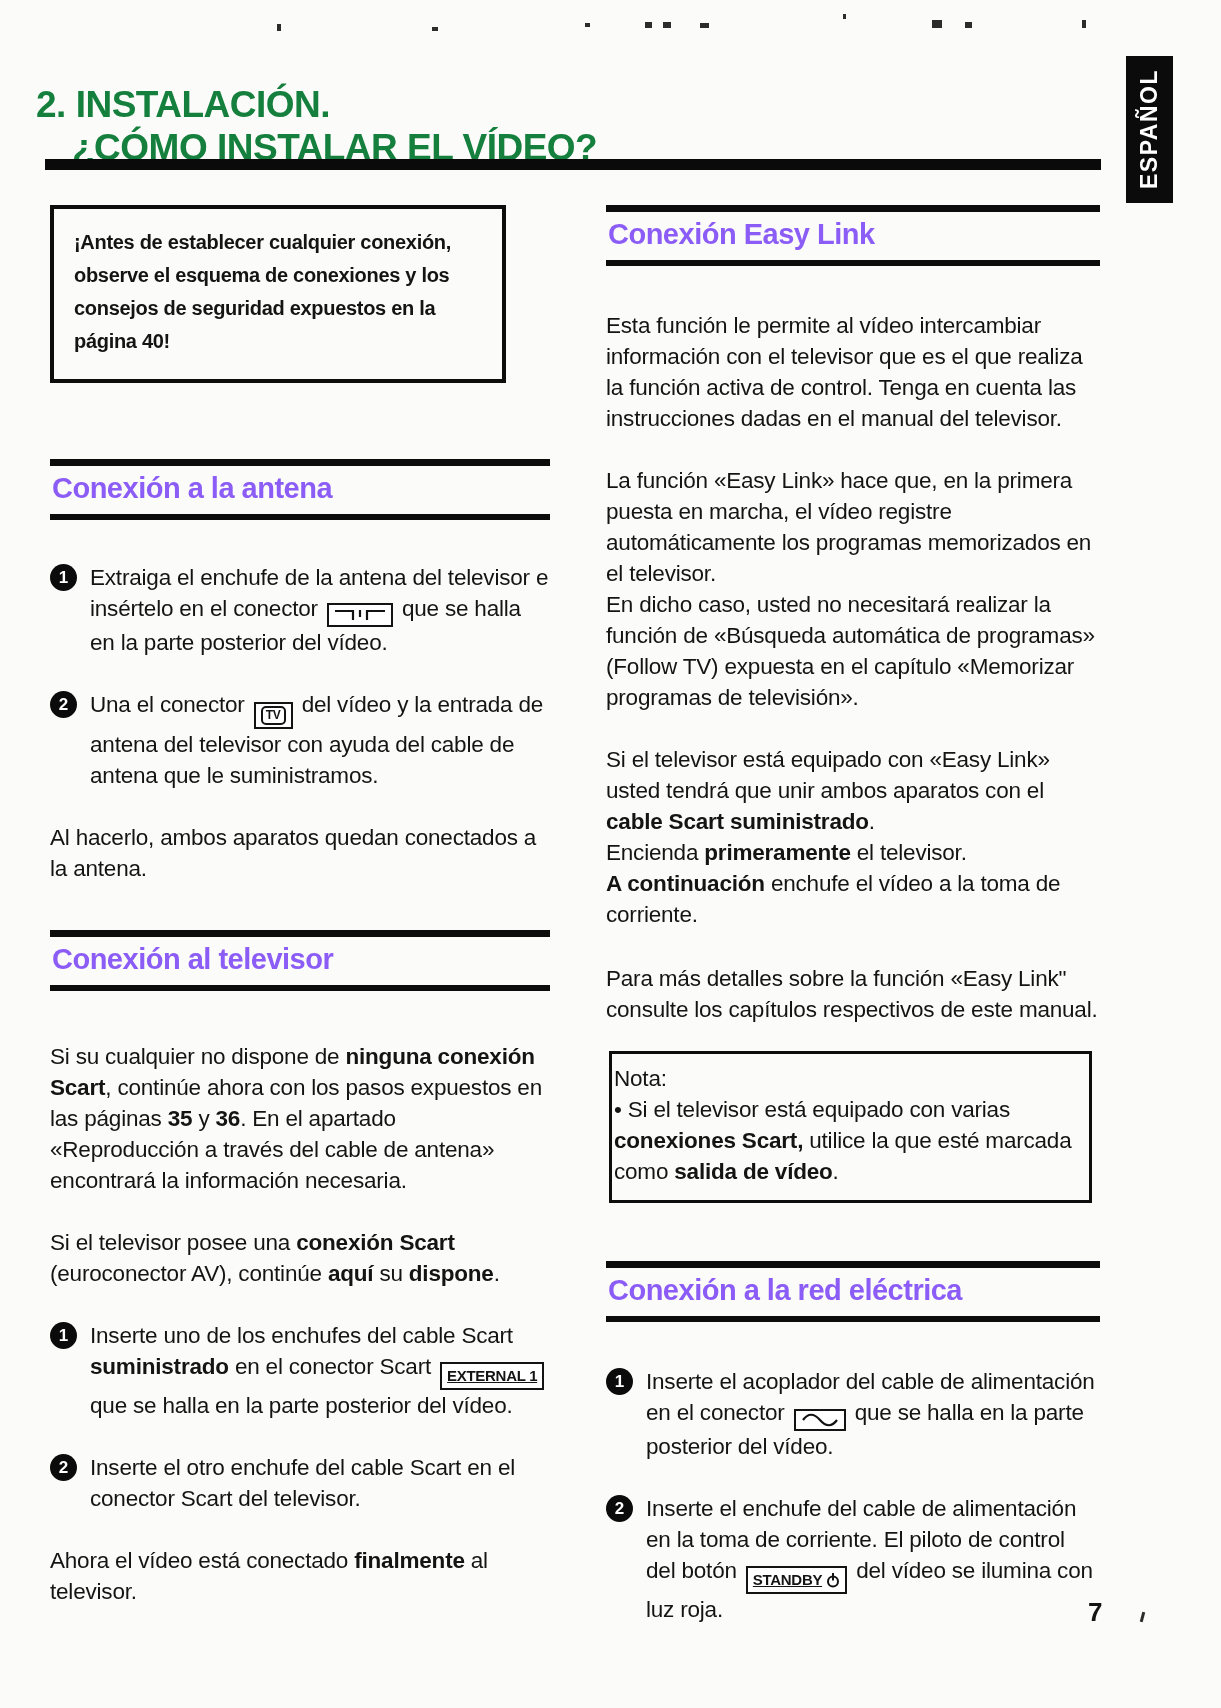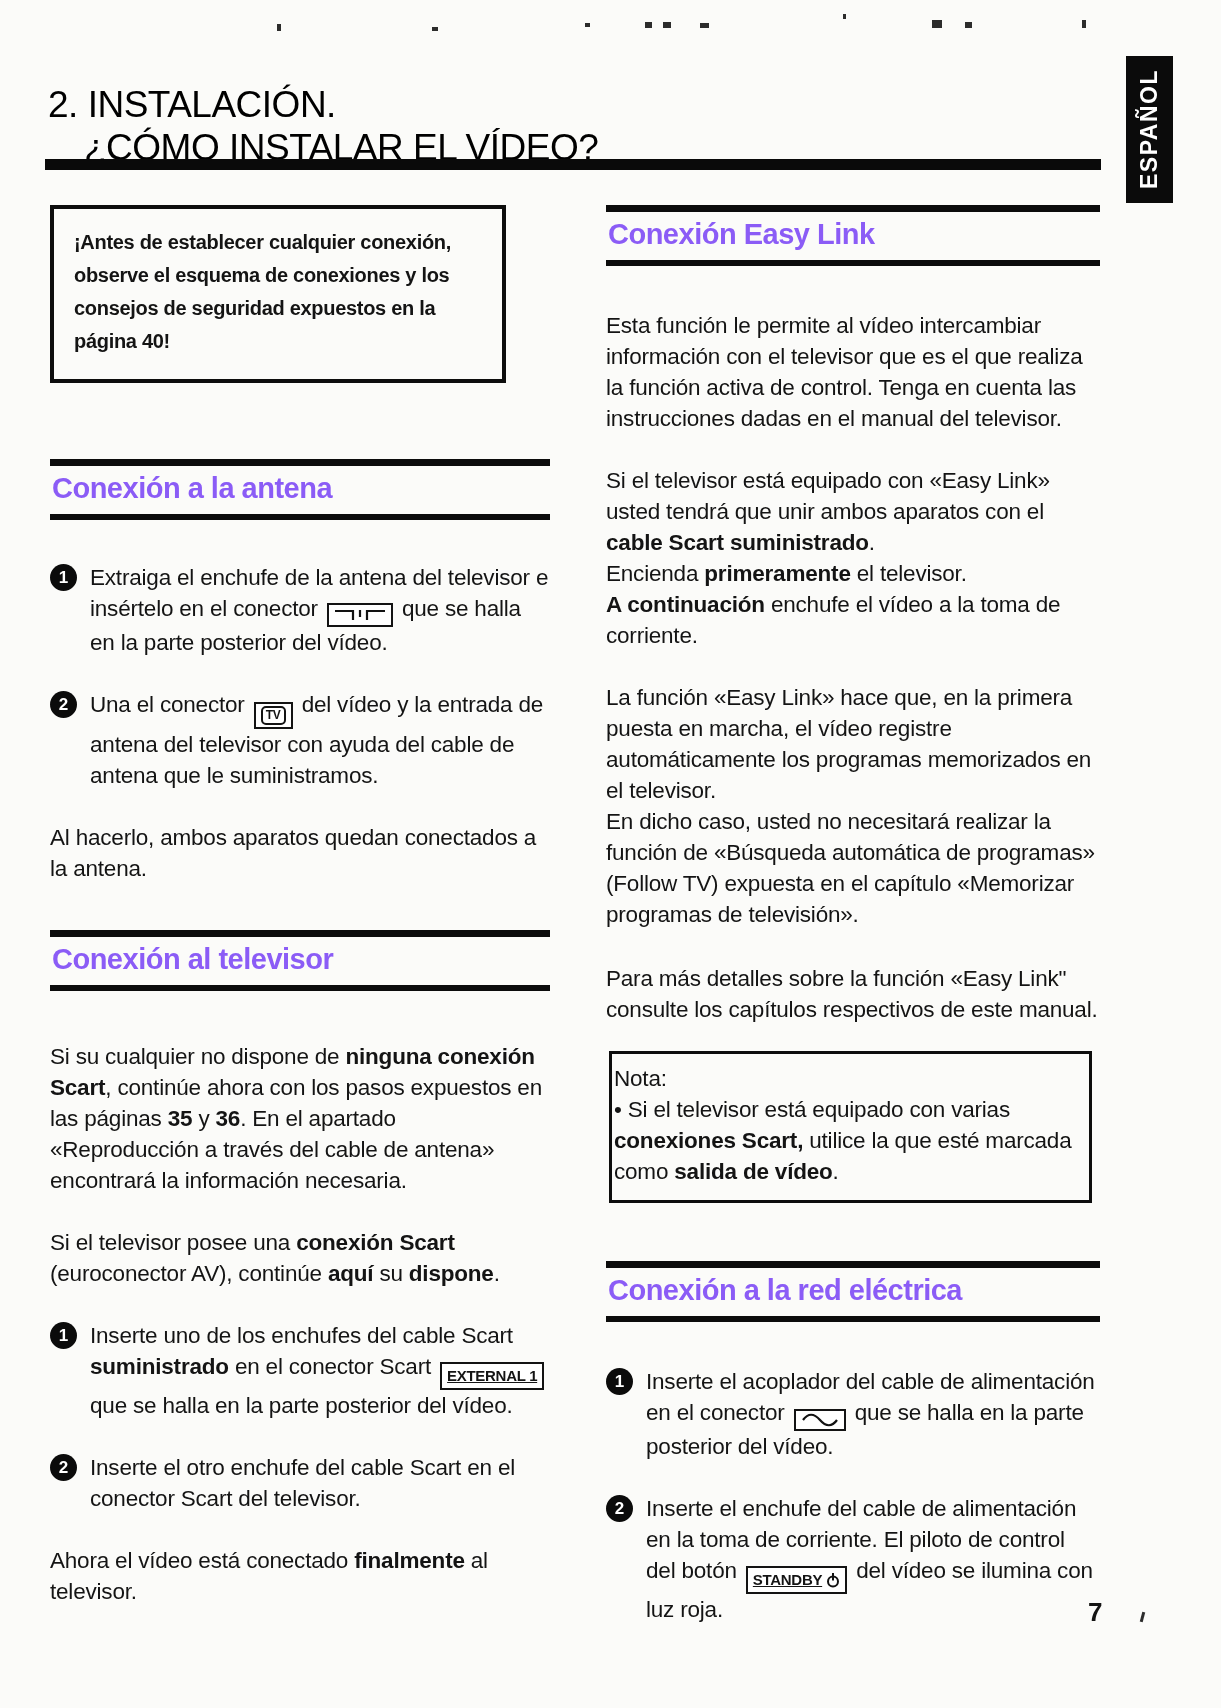--- a/index.html
+++ b/index.html
@@ -3,22 +3,22 @@
 <meta charset="utf-8">
 <style>
   html,body{margin:0;padding:0;background:#d8d8d8;}
   .page{
     position:relative; width:1221px; height:1708px; margin:0 auto;
     background:#fbfbf9; color:#141414; overflow:hidden;
     font-family:"Liberation Sans", sans-serif;
     -webkit-font-smoothing:antialiased;
   }
   
-  .title{position:absolute; left:48px; top:58px; font-size:37px; font-weight:400;
-         letter-spacing:-0.5px; line-height:43px; color:#000000;}
+  .title{position:absolute; left:36px; top:58px; font-size:37px; font-weight:700;
+         letter-spacing:-0.5px; line-height:43px; color:#15803d;}
   .title .l2{display:block; margin-left:36px;text-align:center;}
   .title-rule{position:absolute; left:45px; top:159px; width:1056px; height:11px; background:#0a0a0a;}
   .lang-tab{
     position:absolute; left:1126px; top:56px; width:47px; height:147px; background:#0b0b0b;
     color:#fff; display:flex; align-items:center; justify-content:center;
     writing-mode:vertical-rl; transform:rotate(180deg);
     font-size:23px; font-weight:700; letter-spacing:1.5px;
   }
   
   .col{position:absolute; top:205px; font-size:22.5px; line-height:31px; letter-spacing:-0.2px;}
@@ -134,22 +134,22 @@
     </div>
 
     <p style="margin-top:3px;"><span>Ahora el vídeo está conectado </span><b>finalmente</b><span> al televisor.</span></p>
   </section>
 
   <section class="col col-right">
 
     <h2 class="section-heading">Conexión Easy Link</h2>
 
     <p style="margin-top:44px;">Esta función le permite al vídeo intercambiar información con el televisor que es el que realiza la función activa de control. Tenga en cuenta las instrucciones dadas en el manual del televisor.</p>
+    <p style="margin-top:31px;"><span>La función «Easy Link» hace que, en la primera puesta en marcha, el vídeo registre automáticamente los programas memorizados en el televisor.</span><br><span>En dicho caso, usted no necesitará realizar la función de «Búsqueda automática de programas» (Follow TV) expuesta en el capítulo «Memorizar programas de televisión».</span></p>
     <p style="margin-top:31px;"><span>Si el televisor está equipado con «Easy Link» usted tendrá que unir ambos aparatos con el </span><b>cable Scart suministrado</b><span>.</span><br><span>Encienda </span><b>primeramente</b><span> el televisor.</span><br><b>A continuación</b><span> enchufe el vídeo a la toma de corriente.</span></p>
-    <p style="margin-top:31px;"><span>La función «Easy Link» hace que, en la primera puesta en marcha, el vídeo registre automáticamente los programas memorizados en el televisor.</span><br><span>En dicho caso, usted no necesitará realizar la función de «Búsqueda automática de programas» (Follow TV) expuesta en el capítulo «Memorizar programas de televisión».</span></p>
     <p style="margin-top:33px;">Para más detalles sobre la función «Easy Link" consulte los capítulos respectivos de este manual.</p>
 
     <div class="note-box">
       <p class="note-title">Nota:</p>
       <p><span>• Si el televisor está equipado con varias </span><b>conexiones Scart,</b><span> utilice la que esté marcada como </span><b>salida de vídeo</b><span>.</span></p>
     </div>
 
     <h2 class="section-heading" style="margin-top:58px;">Conexión a la red eléctrica</h2>
 
     <div class="step" style="margin-top:44px;">

